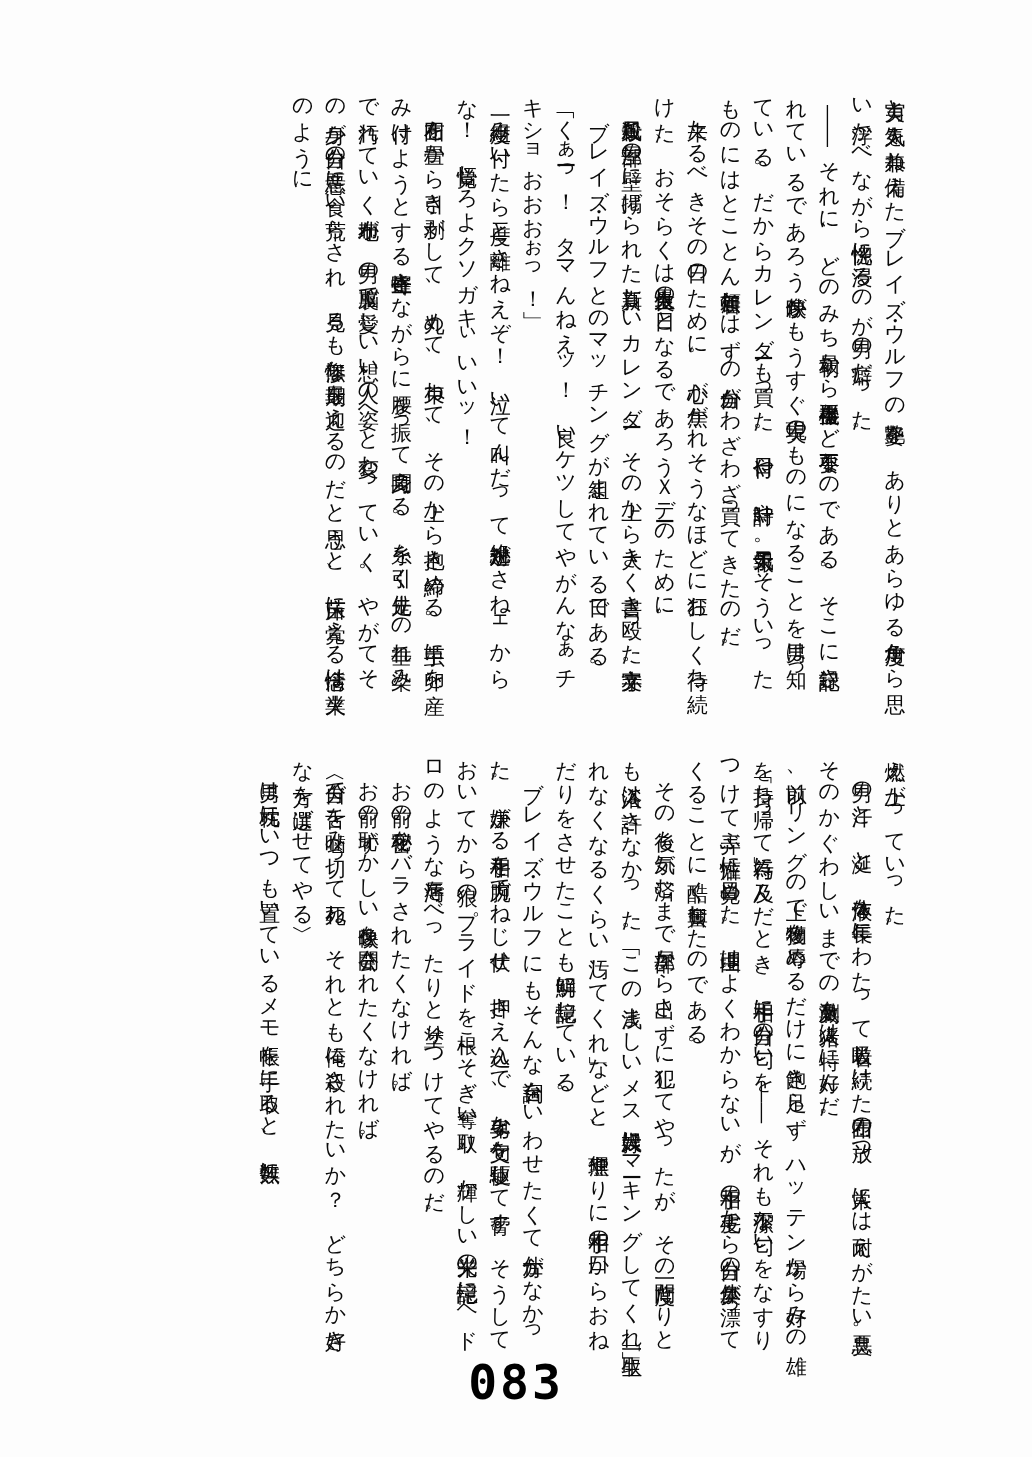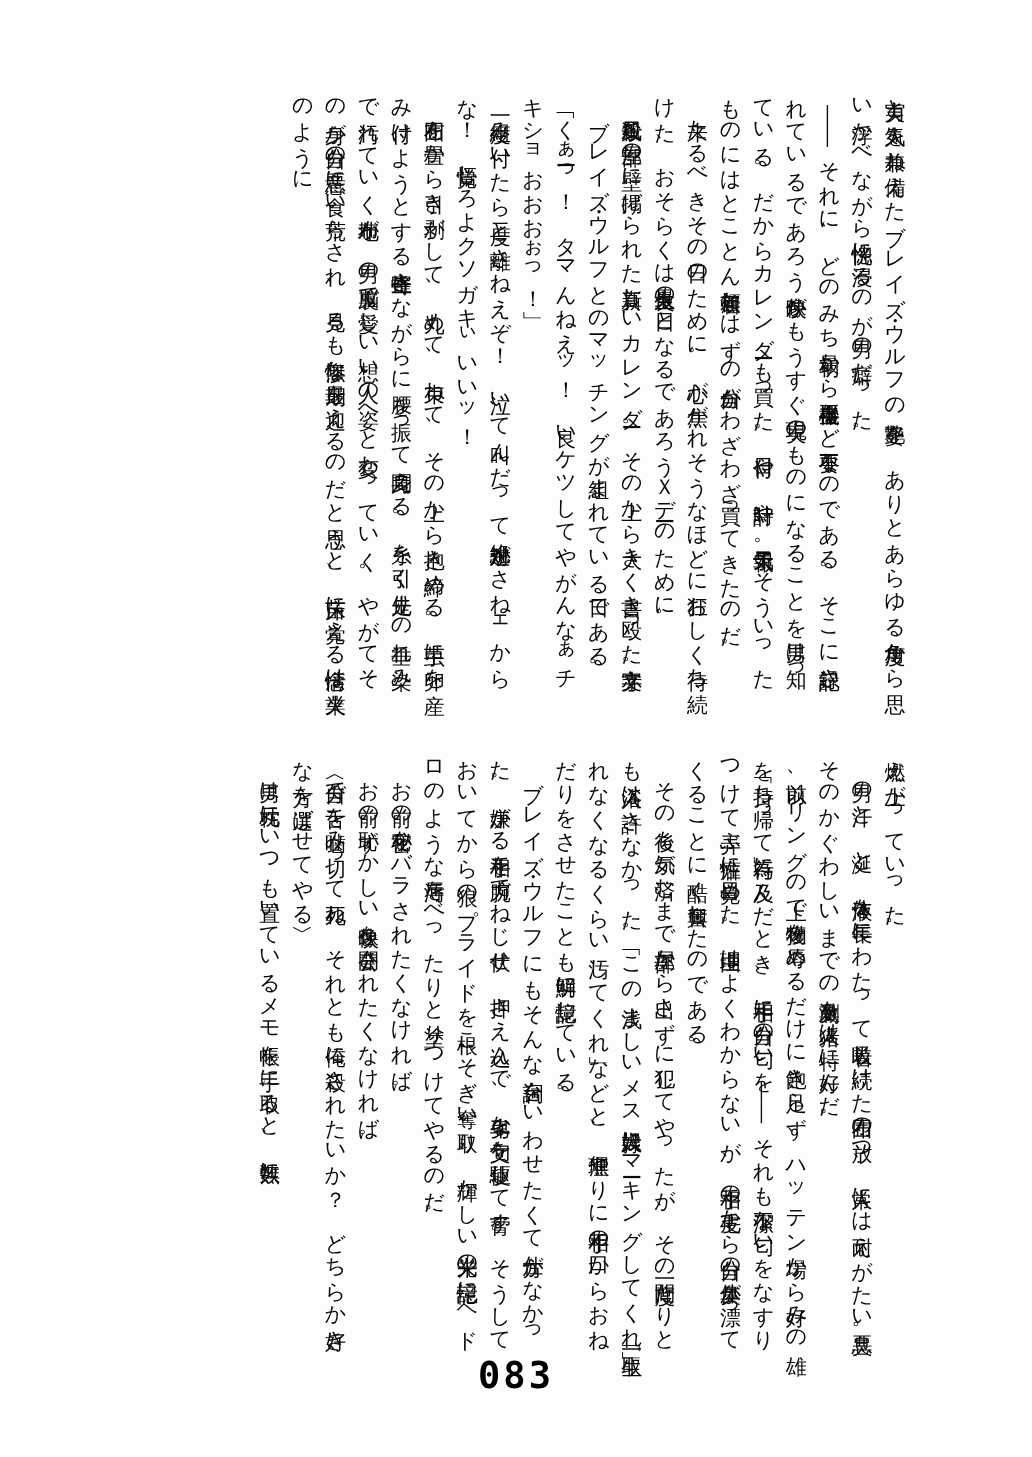--- a/index.html
+++ b/index.html
@@ -28,21 +28,21 @@
   .vblock p.indent { text-indent: 1em; }
   #block-top    { top: 84px;  }
   #block-bottom { top: 746px; }
   .page-number {
     position: absolute;
     top: 1354px;
     left: 0;
     width: 100%;
     text-align: center;
     font-family: "DejaVu Sans Mono", "Liberation Mono", monospace;
-    font-size: 37px;
+    font-size: 48px;
     font-weight: bold;
     letter-spacing: 3px;
     color: #000;
   }
 </style>
 </head>
 <body>
 
 <div class="page" style="background: rgb(253, 253, 253); color: rgb(10, 10, 10);">
   <div id="block-top" class="vblock">

